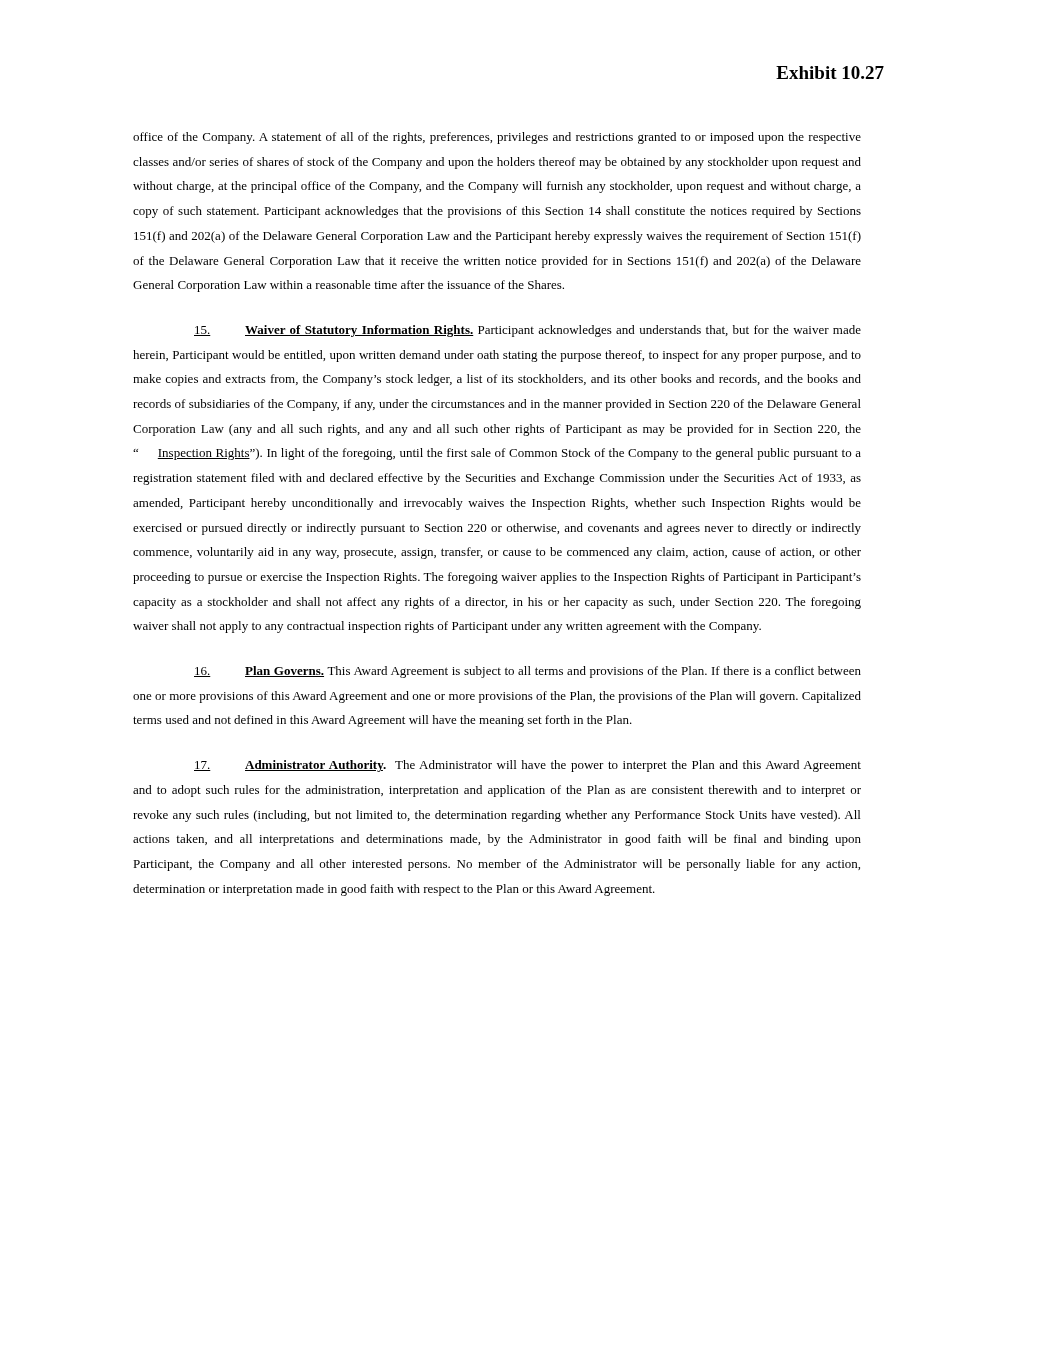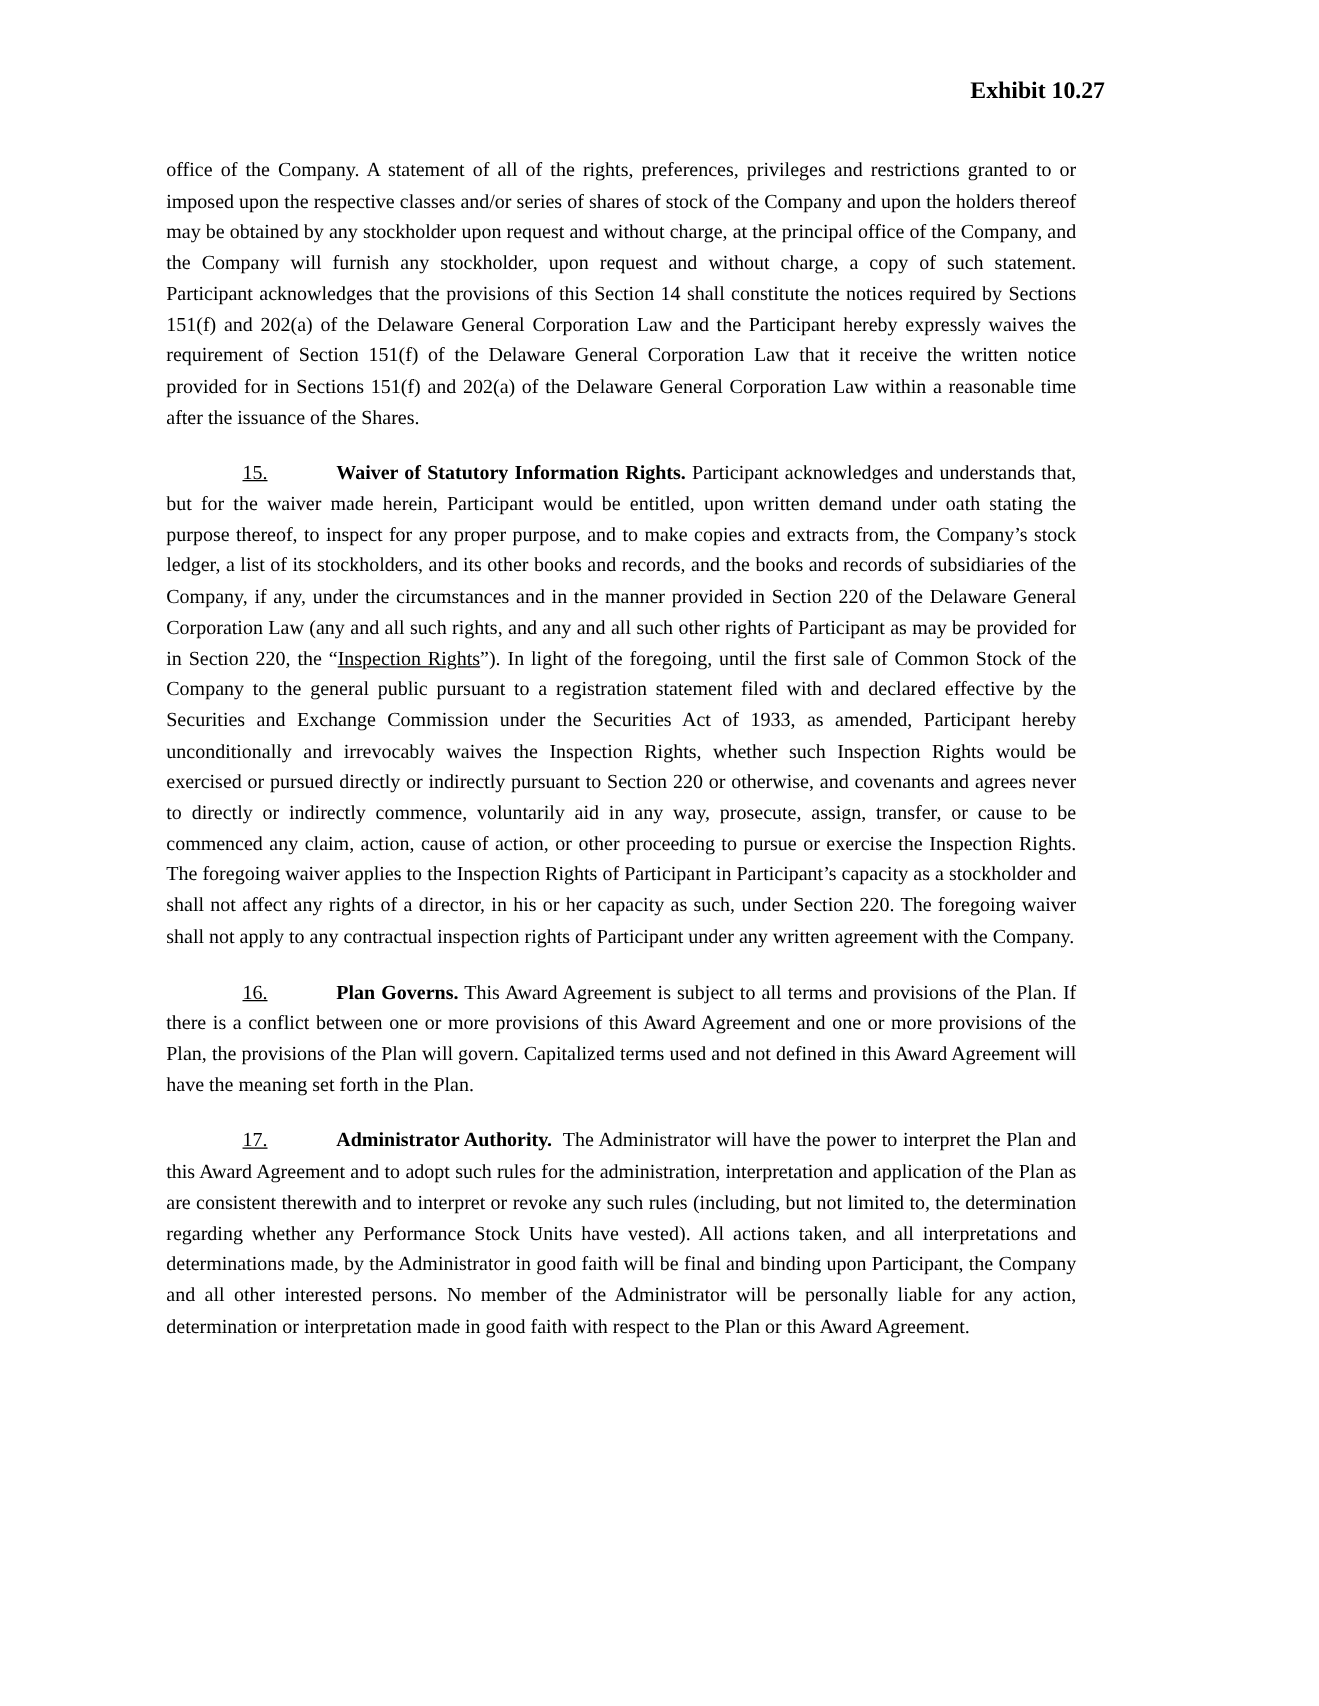--- a/index.html
+++ b/index.html
@@ -24,42 +24,43 @@
   .exhibit-label {
     font-weight: bold;
     font-size: 19px;
     line-height: 22px;
     text-align: right;
     margin-right: -23px;
     margin-bottom: 41px;
   }
   .para {
     margin: 0 0 20px 0;
-    font-size: 16px;
+    font-size: 13px;
     line-height: 24.7px;
     text-align: justify;
   }
   .para.section {
     text-indent: 61px;
   }
   .sec-num {
     display: inline-block;
     width: 51px;
     text-indent: 0;
     text-decoration: underline;
   }
   .run-heading {
     font-weight: bold;
-    margin-left: 24px;
+    text-decoration: underline;
   }
   .run-bold {
     font-weight: bold;
   }
   .run-underline {
     text-decoration: underline;
+    margin-left: 19px;
   }
 </style>
 </head>
 <body>
 
 <div class="page">
   <div class="exhibit-label">Exhibit 10.27</div>
   <div class="doc-body">
       <p class="para"><span>office of the Company. A statement of all of the rights, preferences, privileges and restrictions granted to or imposed upon the respective classes and/or series of shares of stock of the Company and upon the holders thereof may be obtained by any stockholder upon request and without charge, at the principal office of the Company, and the Company will furnish any stockholder, upon request and without charge, a copy of such statement. Participant acknowledges that the provisions of this Section 14 shall constitute the notices required by Sections 151(f) and 202(a) of the Delaware General Corporation Law and the Participant hereby expressly waives the requirement of Section 151(f) of the Delaware General Corporation Law that it receive the written notice provided for in Sections 151(f) and 202(a) of the Delaware General Corporation Law within a reasonable time after the issuance of the Shares.</span></p>
       <p class="para section"><span class="sec-num">15.</span><span class="run-heading">Waiver of Statutory Information Rights.</span><span> Participant acknowledges and understands that, but for the waiver made herein, Participant would be entitled, upon written demand under oath stating the purpose thereof, to inspect for any proper purpose, and to make copies and extracts from, the Company’s stock ledger, a list of its stockholders, and its other books and records, and the books and records of subsidiaries of the Company, if any, under the circumstances and in the manner provided in Section 220 of the Delaware General Corporation Law (any and all such rights, and any and all such other rights of Participant as may be provided for in Section 220, the “</span><span class="run-underline">Inspection Rights</span><span>”). In light of the foregoing, until the first sale of Common Stock of the Company to the general public pursuant to a registration statement filed with and declared effective by the Securities and Exchange Commission under the Securities Act of 1933, as amended, Participant hereby unconditionally and irrevocably waives the Inspection Rights, whether such Inspection Rights would be exercised or pursued directly or indirectly pursuant to Section 220 or otherwise, and covenants and agrees never to directly or indirectly commence, voluntarily aid in any way, prosecute, assign, transfer, or cause to be commenced any claim, action, cause of action, or other proceeding to pursue or exercise the Inspection Rights. The foregoing waiver applies to the Inspection Rights of Participant in Participant’s capacity as a stockholder and shall not affect any rights of a director, in his or her capacity as such, under Section 220. The foregoing waiver shall not apply to any contractual inspection rights of Participant under any written agreement with the Company.</span></p>

